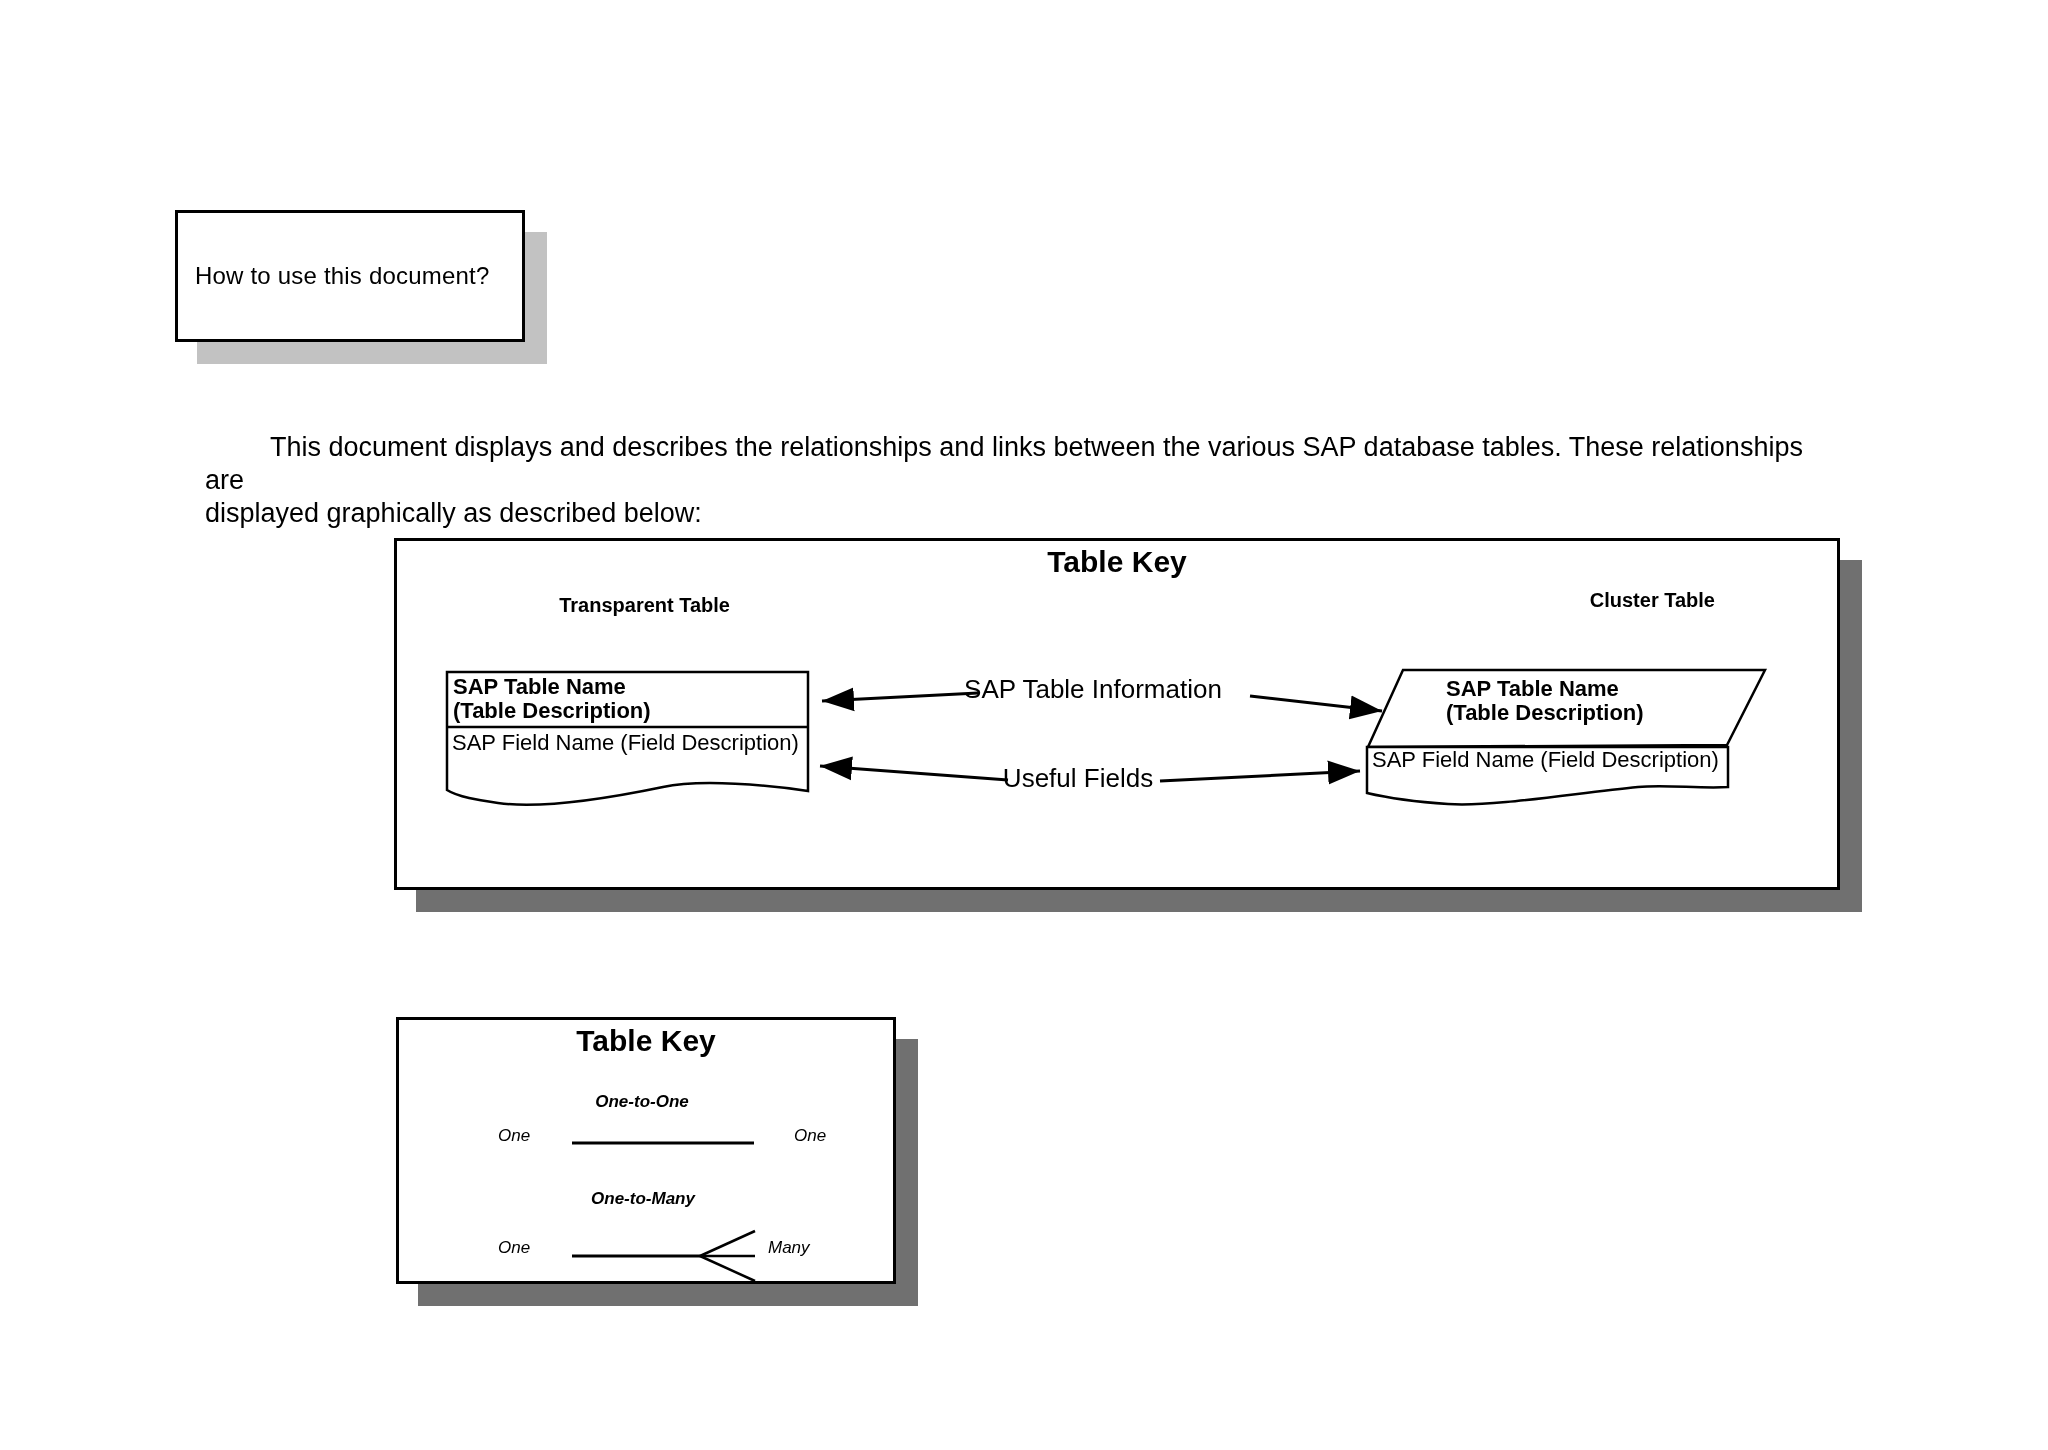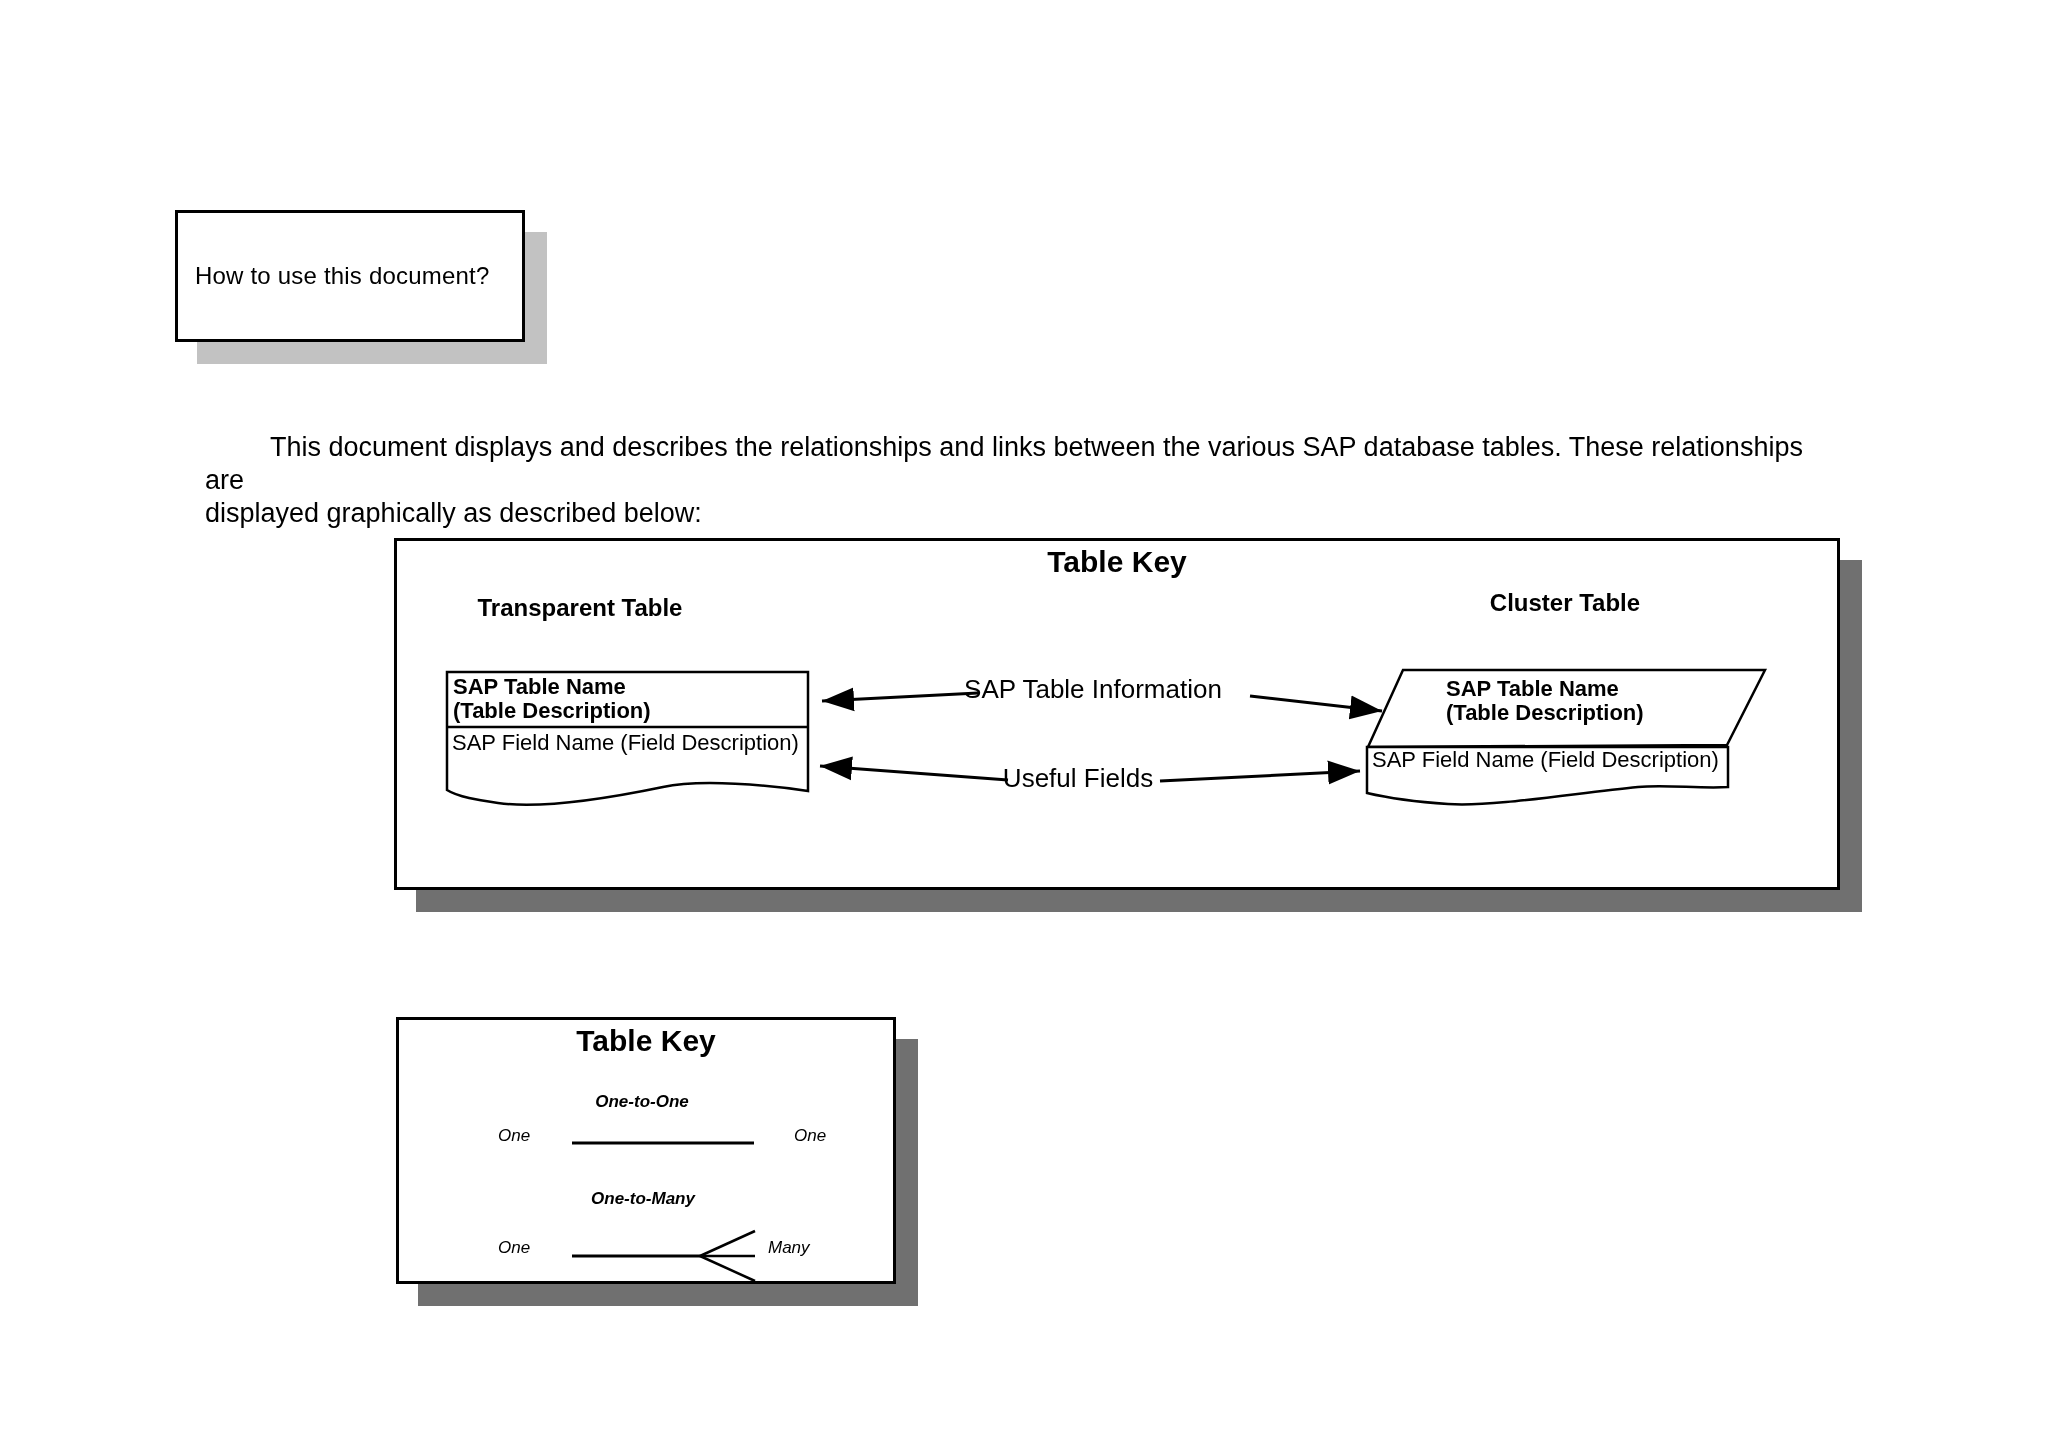--- a/index.html
+++ b/index.html
@@ -16,21 +16,21 @@
   .intro .l1{text-indent:65px;}
   .tablekey{left:394px;top:538px;width:1446px;height:352px;box-shadow:22px 22px 0 #707070;}
   .linkkey{left:396px;top:1017px;width:500px;height:267px;box-shadow:22px 22px 0 #707070;}
   svg.overlay{position:absolute;left:0;top:0;pointer-events:none;}
   .t{position:absolute;white-space:nowrap;}
   .ctr{text-align:center;}
   .b{font-weight:bold;}
   .fs30{font-size:30px;}
   .fs26{font-size:26px;}
   .fs25{font-size:17px;font-style:italic;}
-  .fs24{font-size:24px;}
+  .fs24{font-size:20px;text-align:right;}
   .fs22{font-size:22px;line-height:24px;}
 </style>
 </head>
 <body>
 
 <div id="page">
 
   <div class="shadow-box howto">
     <span class="howto-title">How to use this document?</span>
   </div>

